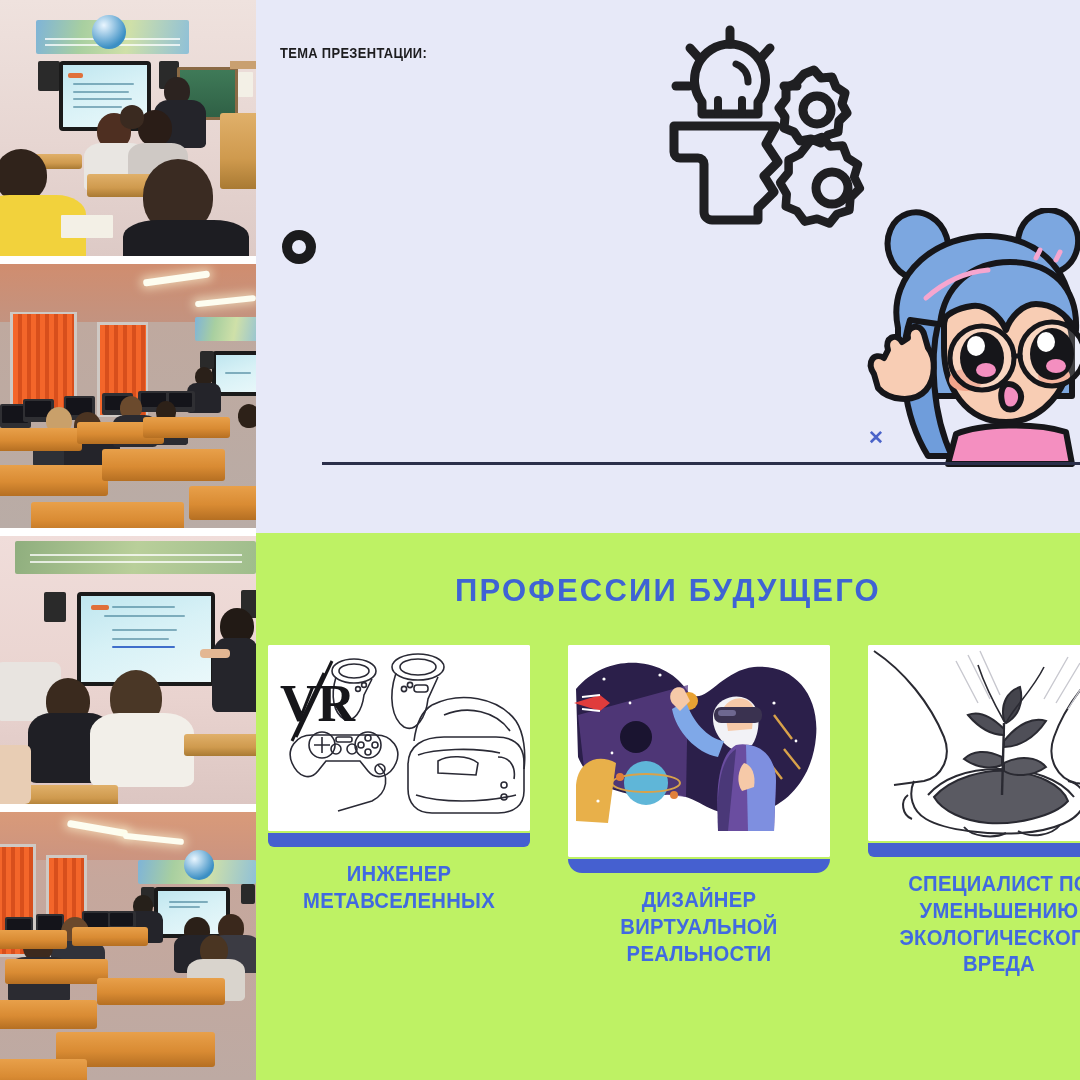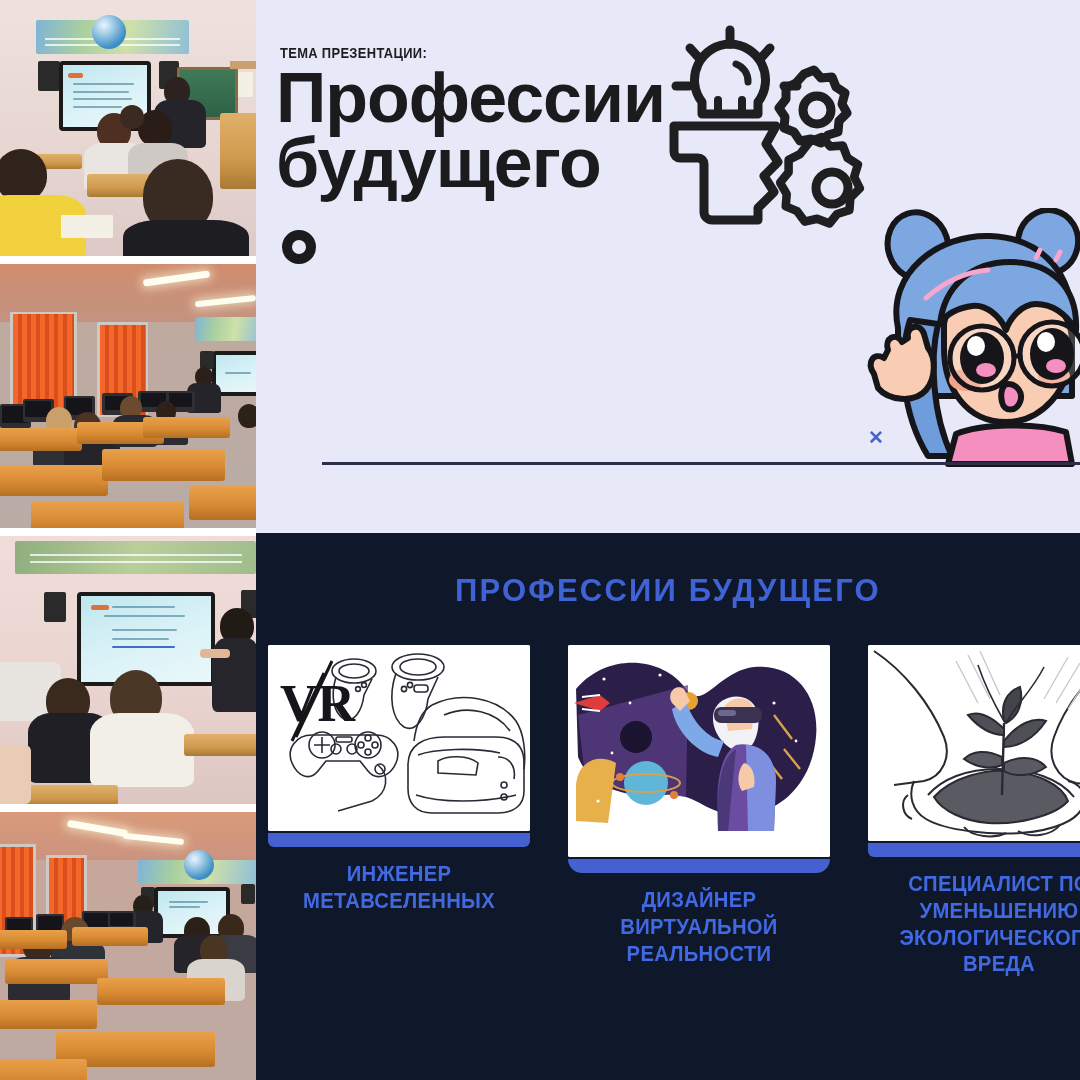--- a/index.html
+++ b/index.html
@@ -61,21 +61,21 @@
               font-weight:700; font-size:70px; line-height:.93; letter-spacing:-1px; }
   .s1-title .l2 { display:block; }
   .s1-dot { position:absolute; left:26px; top:230px; width:34px; height:34px;
             border-radius:50%; border:10px solid #1b1b1d; }
   .s1-rule { position:absolute; left:66px; right:0px; top:462px; height:3px; background:#2b2f4a; }
   .s1-x { position:absolute; left:612px; top:426px; font-size:19px; font-weight:800; color:#4a63c9; }
   .s1-icon { position:absolute; left:398px; top:22px; width:220px; height:215px; }
   .s1-char { position:absolute; right:-6px; top:208px; width:246px; height:262px; }
 
   
-  .slide2 { position:relative; flex:1 1 auto; background:#0f172a; overflow:hidden; }
+  .slide2 { position:relative; flex:1 1 auto; background:#bef264; overflow:hidden; }
   .s2-title { position:absolute; left:0; right:0; top:40px; text-align:center;
               color:#3f63d4; font-size:31px; font-weight:800; letter-spacing:2.2px; }
   .cards { position:absolute; left:12px; top:112px; right:-118px; display:flex; gap:38px; }
   .card { width:262px; }
   .card-img { width:100%; height:212px; background:#fff; display:block;
               border-radius:2px; overflow:hidden; position:relative; }
   .card-bar { height:14px; background:#4560d0;
               border-radius:0 0 14px 14px; margin-top:2px; }
   .card-label { margin-top:14px; text-align:center; color:#4169e1; font-weight:800;
                 font-size:22px; line-height:1.22; letter-spacing:.3px;
@@ -257,24 +257,20 @@
       </div>
     </div>
   </div>
 
   <div class="slides">
 
     <div class="slide1">
 
       <div class="s1-kicker">ТЕМА ПРЕЗЕНТАЦИИ:</div>
 
-      <div class="s1-title">
-        <span class="l1">Профессии</span>
-        <span class="l2">будущего</span>
-      </div>
 
       <div class="s1-dot"></div>
 
       <div class="s1-icon">
         <svg viewBox="0 0 220 215" width="220" height="215" fill="none" stroke="#1f1f22" stroke-width="9" stroke-linecap="round" stroke-linejoin="round">
 
           <line x1="76" y1="8" x2="76" y2="22"></line>
           <line x1="36" y1="26" x2="45" y2="36"></line>
           <line x1="116" y1="26" x2="107" y2="36"></line>
           <line x1="22" y1="64" x2="35" y2="64"></line>

